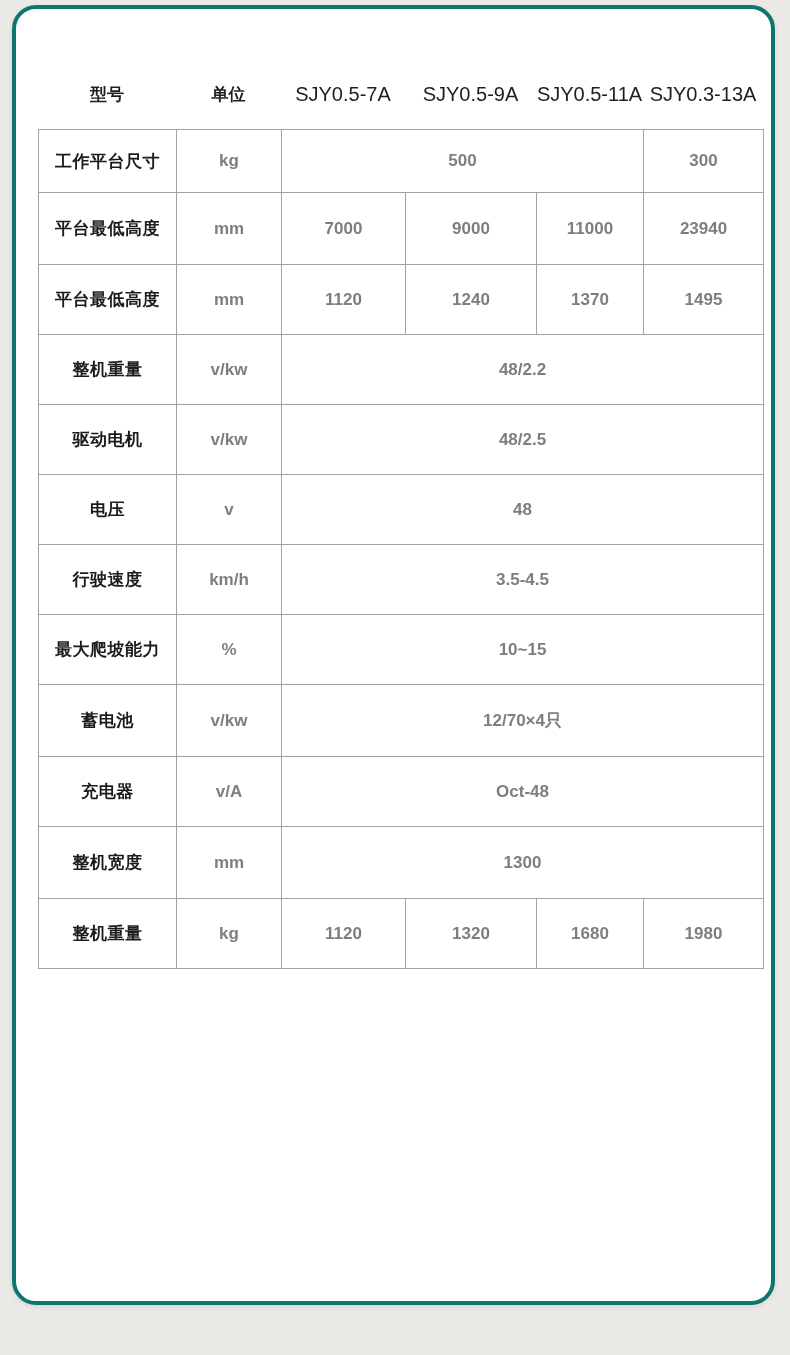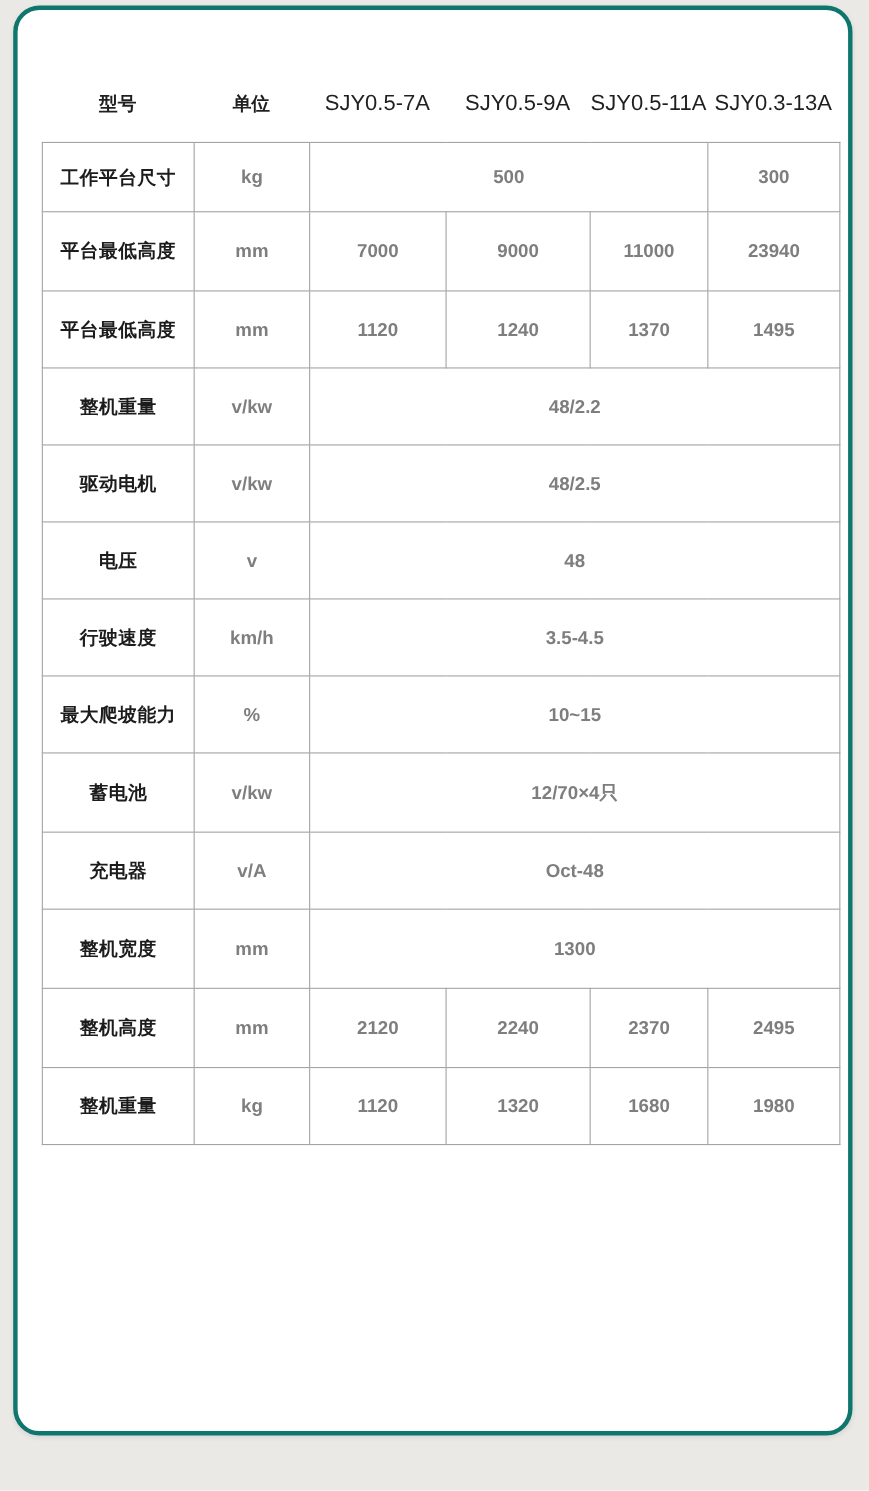--- a/index.html
+++ b/index.html
@@ -172,28 +172,20 @@
       <td class="val" colspan="4">Oct-48</td>
     </tr>
 
 
     <tr class="tall">
       <th class="lbl">整机宽度</th>
       <td class="unit">mm</td>
       <td class="val" colspan="4">1300</td>
     </tr>
 
-    <tr class="tall">
-      <th class="lbl">整机高度</th>
-      <td class="unit">mm</td>
-      <td class="val">2120</td>
-      <td class="val">2240</td>
-      <td class="val">2370</td>
-      <td class="val">2495</td>
-    </tr>
 
     <tr>
       <th class="lbl">整机重量</th>
       <td class="unit">kg</td>
       <td class="val">1120</td>
       <td class="val">1320</td>
       <td class="val">1680</td>
       <td class="val">1980</td>
     </tr>
 

